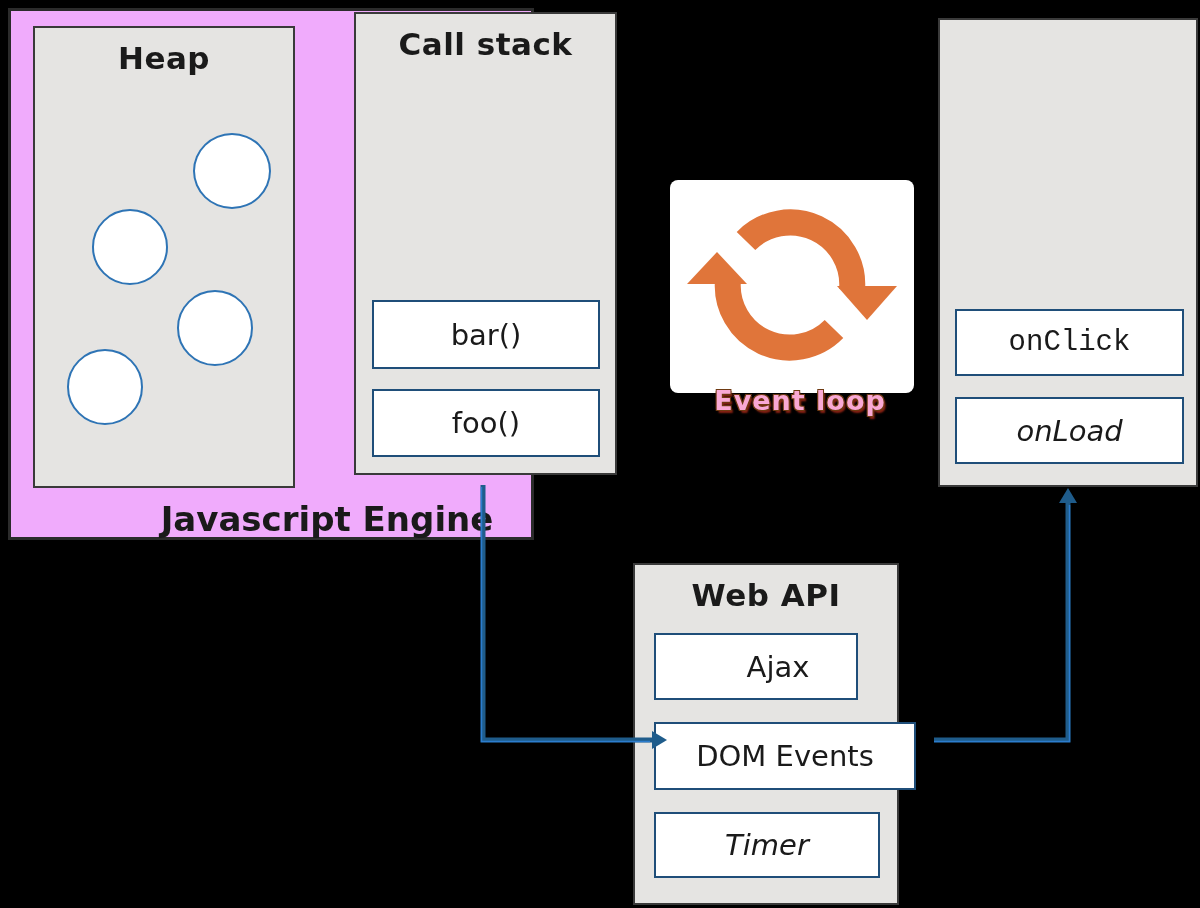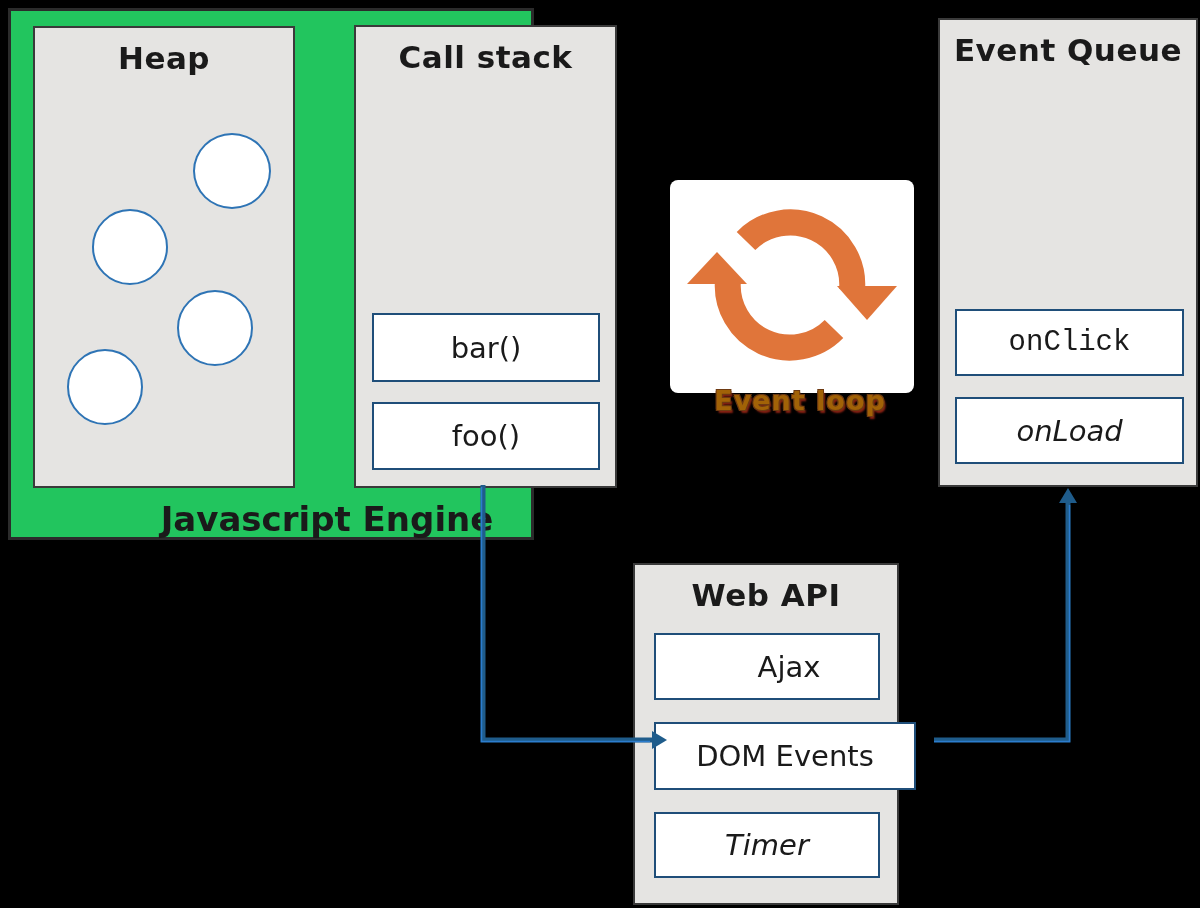--- a/index.html
+++ b/index.html
@@ -4,32 +4,32 @@
 <style>
   html,body{margin:0;padding:0;background:#000;}
   #canvas{
     position:relative;width:1200px;height:908px;background:#000;overflow:hidden;
     font-family:"DejaVu Sans","Liberation Sans",sans-serif;color:#1a1a1a;
   }
   .abs{position:absolute;}
   
   #engine{
     left:8px;top:8px;width:526px;height:532px;
-    background:#22c55e;border:3px solid #2b2b2b;box-sizing:border-box;
+    background:#f0abfc;border:3px solid #2b2b2b;box-sizing:border-box;
   }
   
   .panel{
     background:#E5E4E2;border:2px solid #3a3a3a;box-sizing:border-box;
   }
   .panel-title{
     width:100%;text-align:center;font-weight:bold;font-size:31px;
     padding-top:12px;letter-spacing:0.5px;
   }
   #heap-panel{left:22px;top:15px;width:262px;height:462px;}
-  #callstack-panel{left:343px;top:14px;width:263px;height:463px;}
+  #callstack-panel{left:343px;top:1px;width:263px;height:463px;}
   .heap-circle{
     position:absolute;background:#fff;border:2px solid #2E74B5;border-radius:50%;
     box-sizing:border-box;
   }
   #circle-1{left:158px;top:105px;width:78px;height:76px;}
   #circle-2{left:57px;top:181px;width:76px;height:76px;}
   #circle-3{left:142px;top:262px;width:76px;height:76px;}
   #circle-4{left:32px;top:321px;width:76px;height:76px;}
   
   .item{
@@ -43,31 +43,31 @@
     left:8px;top:499px;width:638px;text-align:center;
     font-weight:bold;font-size:34px;
   }
   
   #loop-panel{
     left:670px;top:180px;width:244px;height:213px;background:#fff;border-radius:8px;
   }
   #loop-label{
     left:660px;top:385px;width:280px;text-align:center;
     font-weight:bold;font-size:27px;letter-spacing:1px;
-    color:#a16207;
+    color:#f9a8d4;
     text-shadow:-1px -1px 0 #6E3A12,1px -1px 0 #6E3A12,-1px 1px 0 #6E3A12,
                 1px 1px 0 #6E3A12,2px 3px 2px rgba(185,45,25,0.75);
   }
   
   #queue-panel{left:938px;top:18px;width:260px;height:469px;}
   #item-onclick{left:15px;top:289px;width:229px;height:67px;font-family:Liberation Mono, monospace;}
   #item-onload{left:15px;top:377px;width:229px;height:67px;font-style:italic;}
   
   #webapi-panel{left:633px;top:563px;width:266px;height:342px;}
-  #item-ajax{left:19px;top:68px;width:226px;height:67px;padding-left:44px;}
+  #item-ajax{left:19px;top:68px;width:204px;height:67px;padding-left:44px;}
   #item-dom{left:19px;top:157px;width:262px;height:68px;}
   #item-timer{left:19px;top:247px;width:226px;height:66px;font-style:italic;}
   
   #connectors{left:0;top:0;width:1200px;height:908px;pointer-events:none;}
 </style>
 </head>
 <body>
 
 <div id="canvas">
 
@@ -98,21 +98,20 @@
       </g>
       <g fill="#E0753A" stroke="none">
         <polygon points="17,104 77,104 47,72"></polygon>
         <polygon points="167,106 227,106 197,140"></polygon>
       </g>
     </svg>
   </div>
   <div id="loop-label" class="abs">Event loop</div>
 
   <div id="queue-panel" class="abs panel">
-    <div class="panel-title">Event Queue</div>
     <div id="item-onclick" class="item">onClick</div>
     <div id="item-onload" class="item">onLoad</div>
   </div>
 
   <div id="webapi-panel" class="abs panel">
     <div class="panel-title">Web API</div>
     <div id="item-ajax" class="item">Ajax</div>
     <div id="item-dom" class="item">DOM Events</div>
     <div id="item-timer" class="item">Timer</div>
   </div>

